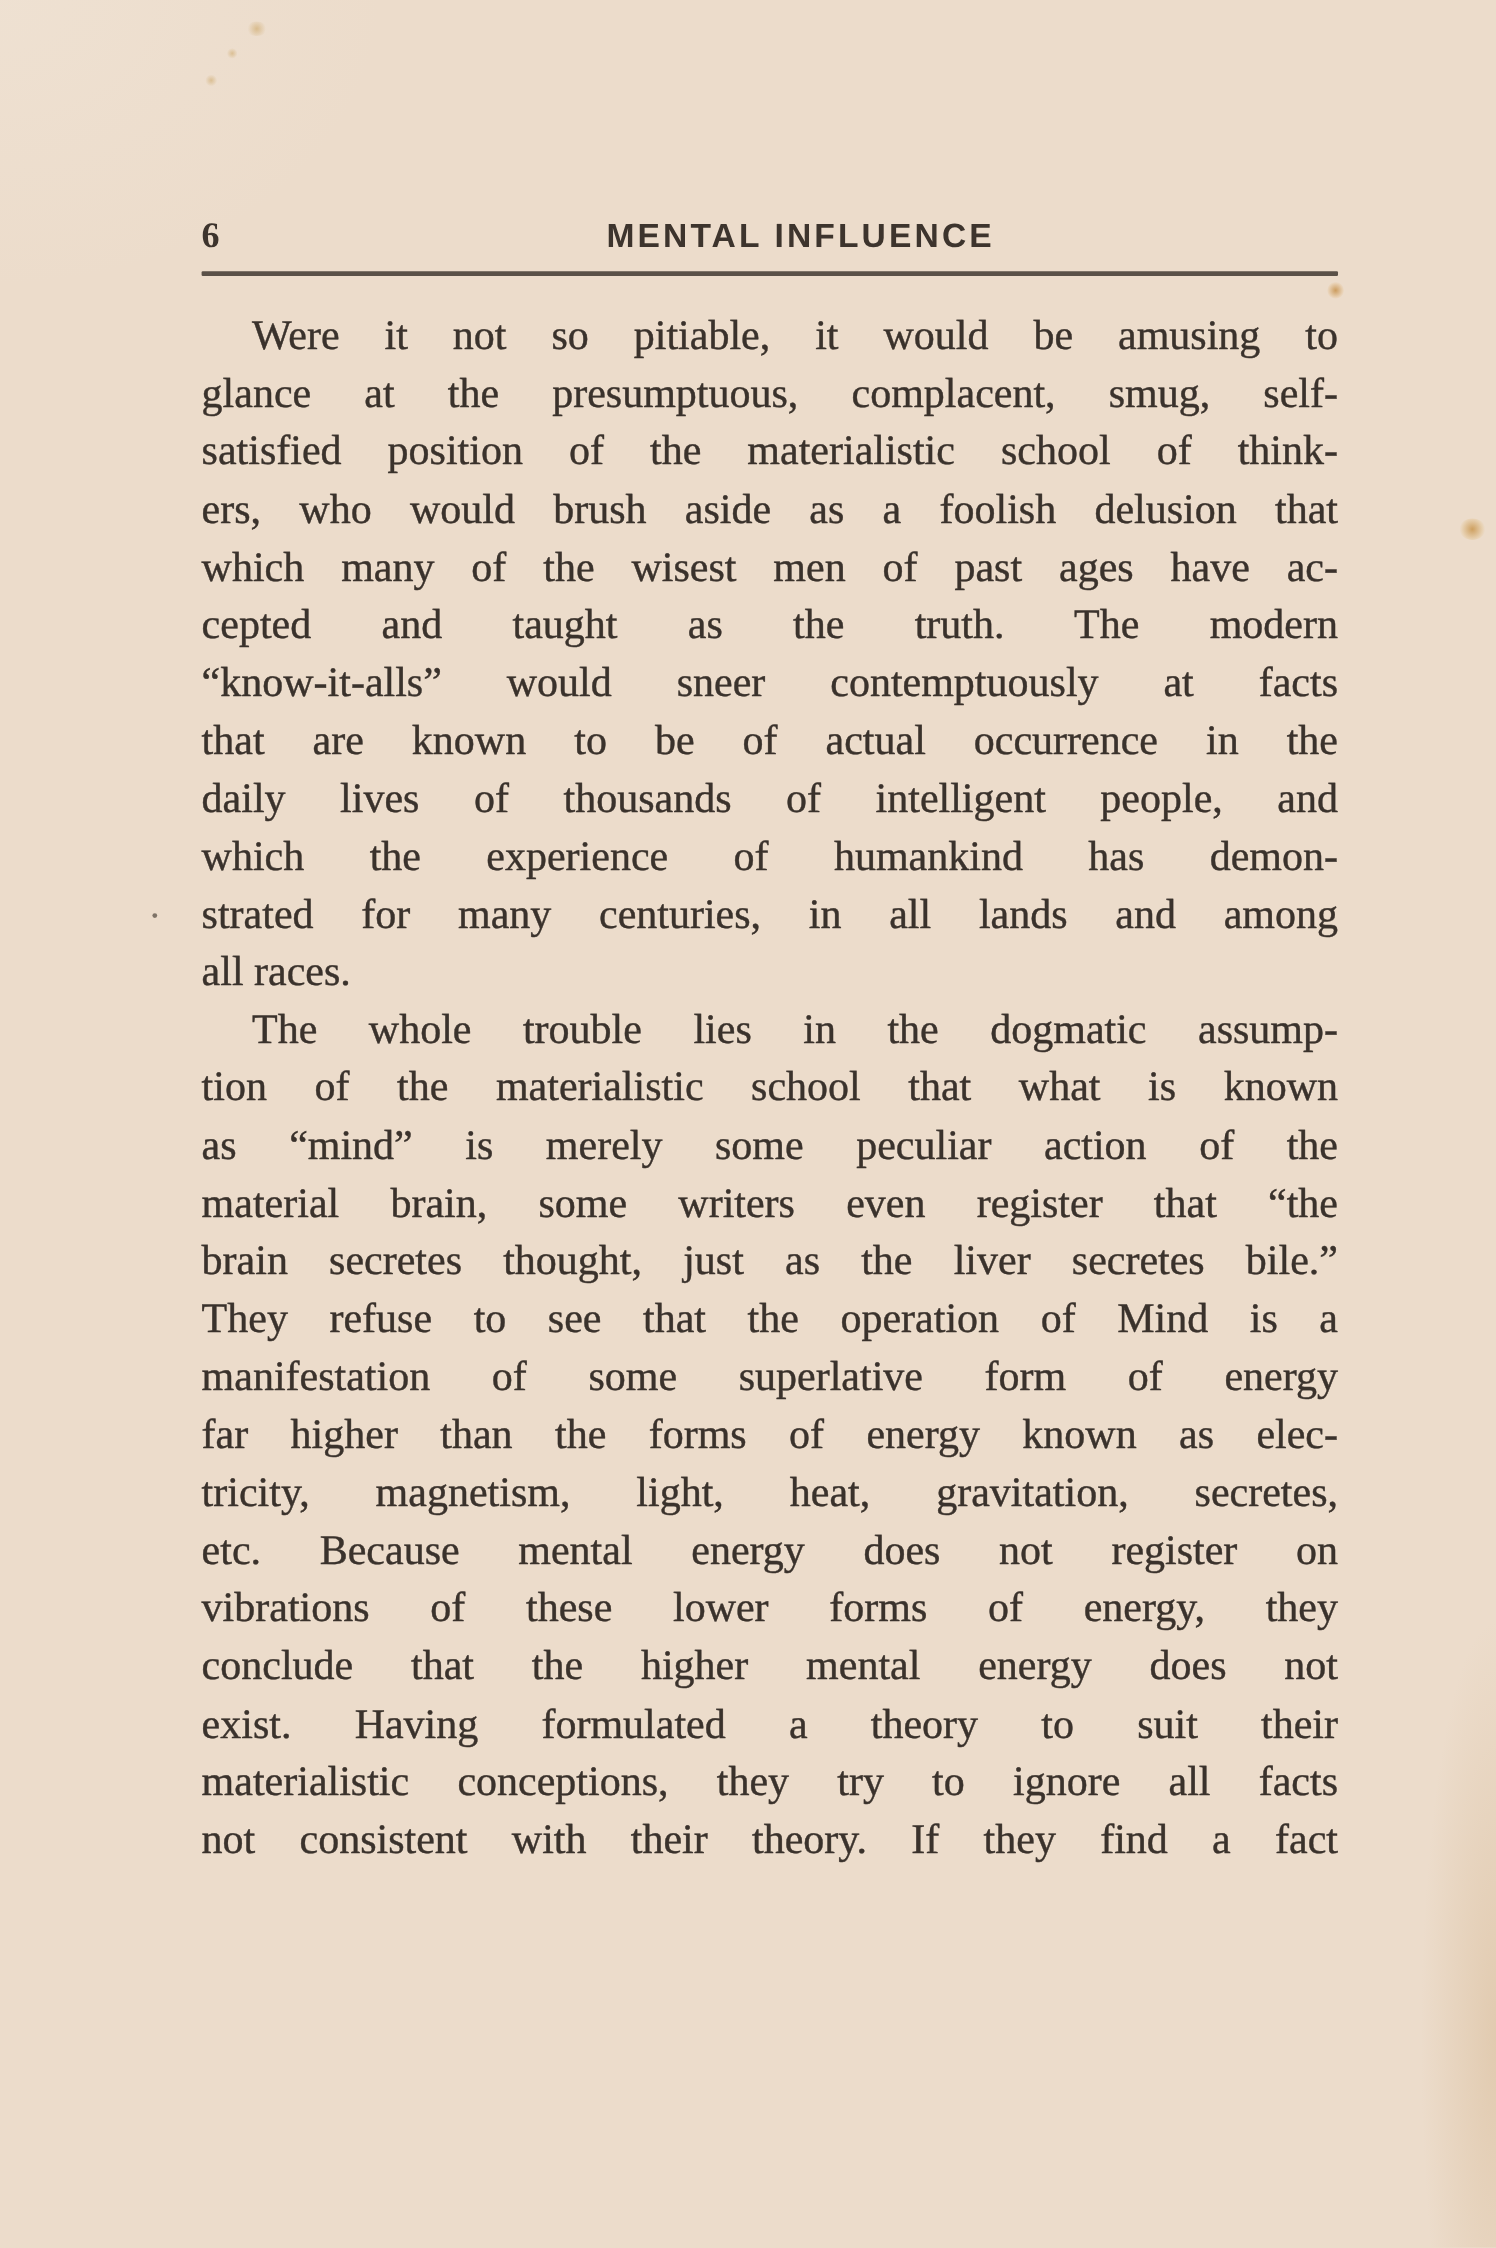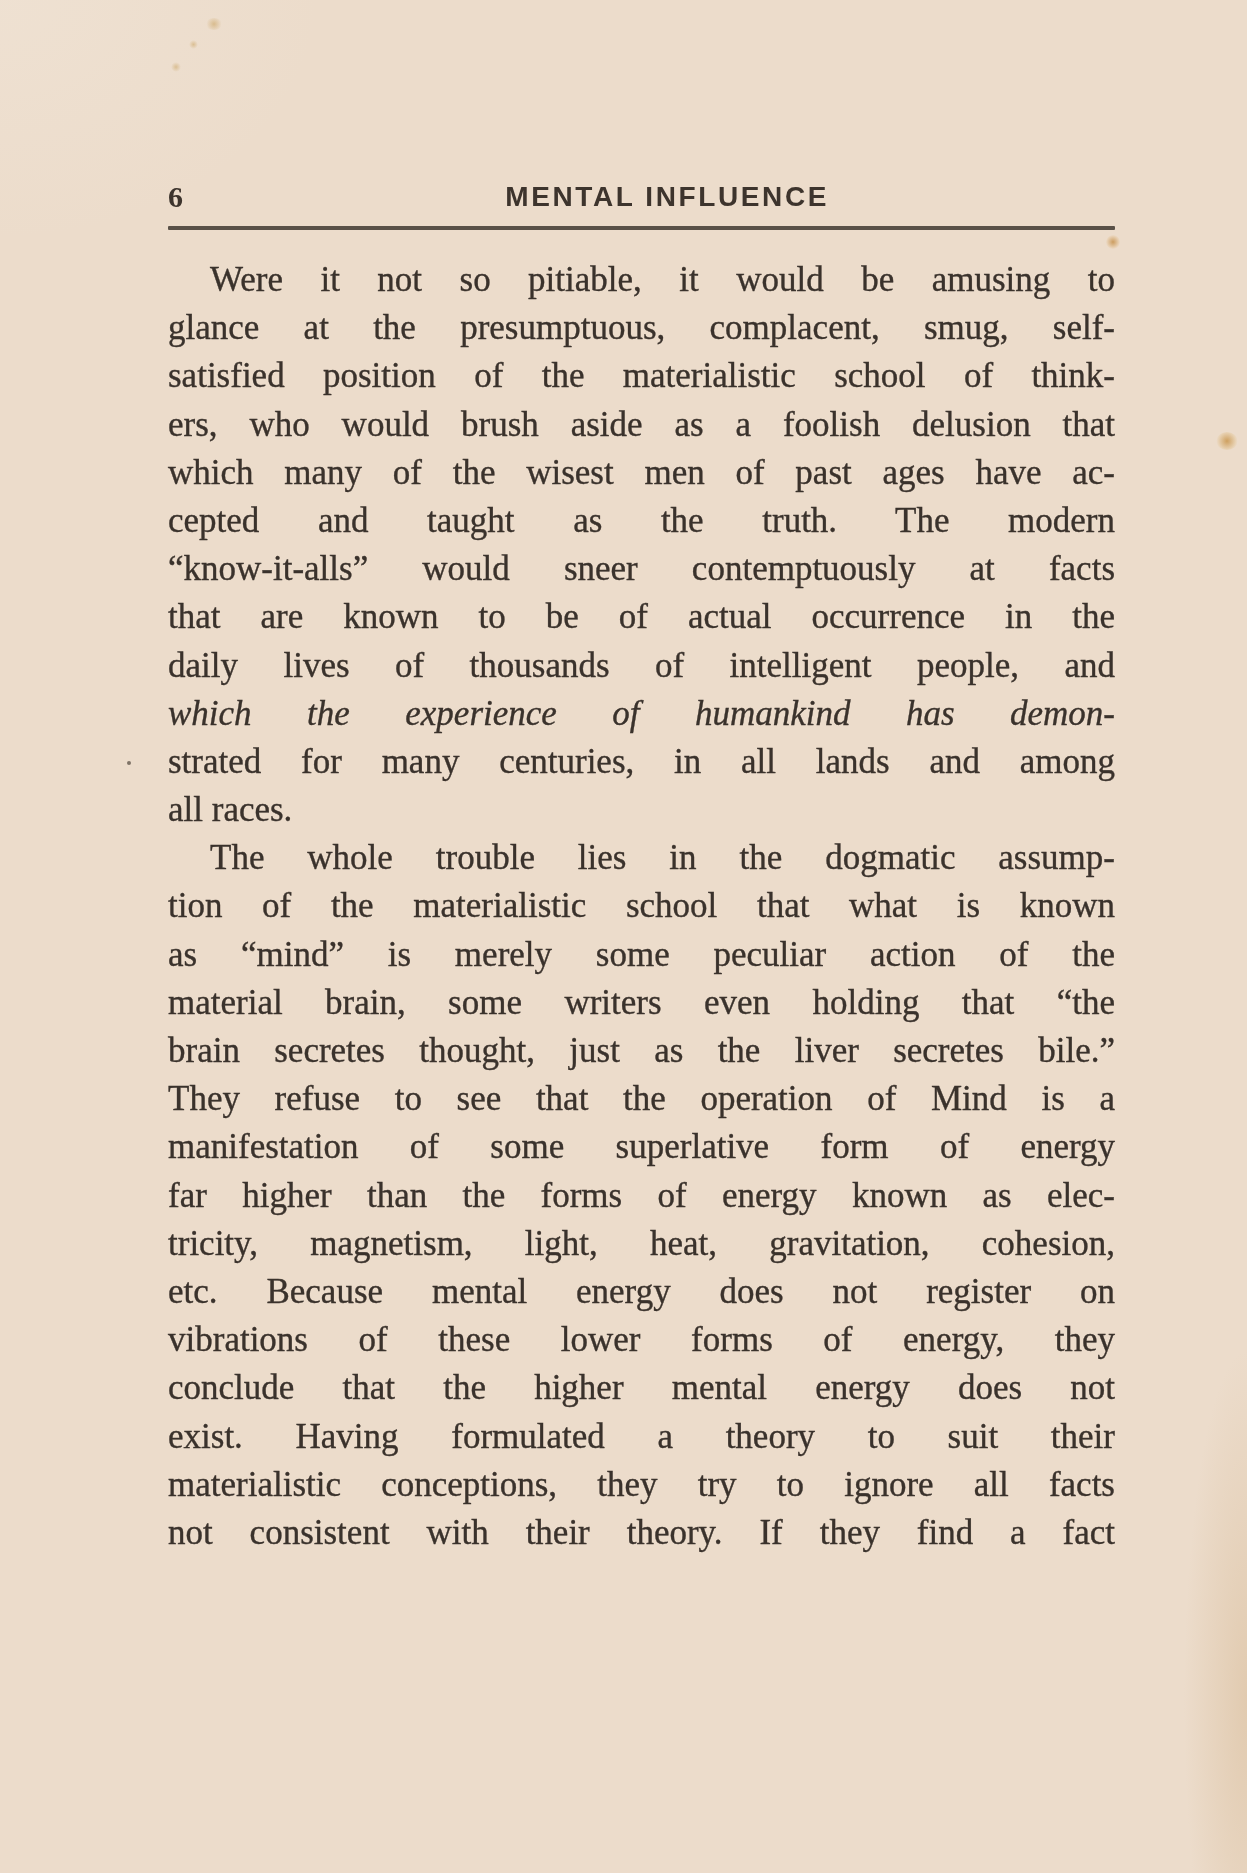--- a/index.html
+++ b/index.html
@@ -71,34 +71,34 @@
     <div class="paragraph">
       <span class="line indent" style="white-space: nowrap;">Were it not so pitiable, it would be amusing to</span>
       <span class="line" style="white-space: nowrap;">glance at the presumptuous, complacent, smug, self-</span>
       <span class="line" style="white-space: nowrap;">satisfied position of the materialistic school of think-</span>
       <span class="line" style="white-space: nowrap;">ers, who would brush aside as a foolish delusion that</span>
       <span class="line" style="white-space: nowrap;">which many of the wisest men of past ages have ac-</span>
       <span class="line" style="white-space: nowrap;">cepted and taught as the truth.  The modern</span>
       <span class="line" style="white-space: nowrap;">“know-it-alls” would sneer contemptuously at facts</span>
       <span class="line" style="white-space: nowrap;">that are known to be of actual occurrence in the</span>
       <span class="line" style="white-space: nowrap;">daily lives of thousands of intelligent people, and</span>
-      <span class="line" style="white-space: nowrap; font-style: italic;">which the experience of humankind has demon-</span>
+      <span class="line" style="white-space: nowrap;">which the experience of humankind has demon-</span>
       <span class="line" style="white-space: nowrap;">strated for many centuries, in all lands and among</span>
       <span class="line last" style="white-space: nowrap;">all races.</span>
     </div>
     <div class="paragraph">
       <span class="line indent" style="white-space: nowrap;">The whole trouble lies in the dogmatic assump-</span>
       <span class="line" style="white-space: nowrap;">tion of the materialistic school that what is known</span>
       <span class="line" style="white-space: nowrap;">as “mind” is merely some peculiar action of the</span>
-      <span class="line" style="white-space: nowrap;">material brain, some writers even holding that “the</span>
+      <span class="line" style="white-space: nowrap;">material brain, some writers even register that “the</span>
       <span class="line" style="white-space: nowrap;">brain secretes thought, just as the liver secretes bile.”</span>
       <span class="line" style="white-space: nowrap;">They refuse to see that the operation of Mind is a</span>
       <span class="line" style="white-space: nowrap;">manifestation of some superlative form of energy</span>
       <span class="line" style="white-space: nowrap;">far higher than the forms of energy known as elec-</span>
-      <span class="line" style="white-space: nowrap;">tricity, magnetism, light, heat, gravitation, cohesion,</span>
+      <span class="line" style="white-space: nowrap;">tricity, magnetism, light, heat, gravitation, secretes,</span>
       <span class="line" style="white-space: nowrap;">etc.  Because mental energy does not register on</span>
       <span class="line" style="white-space: nowrap;">vibrations of these lower forms of energy, they</span>
       <span class="line" style="white-space: nowrap;">conclude that the higher mental energy does not</span>
       <span class="line" style="white-space: nowrap;">exist.  Having formulated a theory to suit their</span>
       <span class="line" style="white-space: nowrap;">materialistic conceptions, they try to ignore all facts</span>
       <span class="line" style="white-space: nowrap;">not consistent with their theory.  If they find a fact</span>
     </div>
   </div>
 </div>
 

